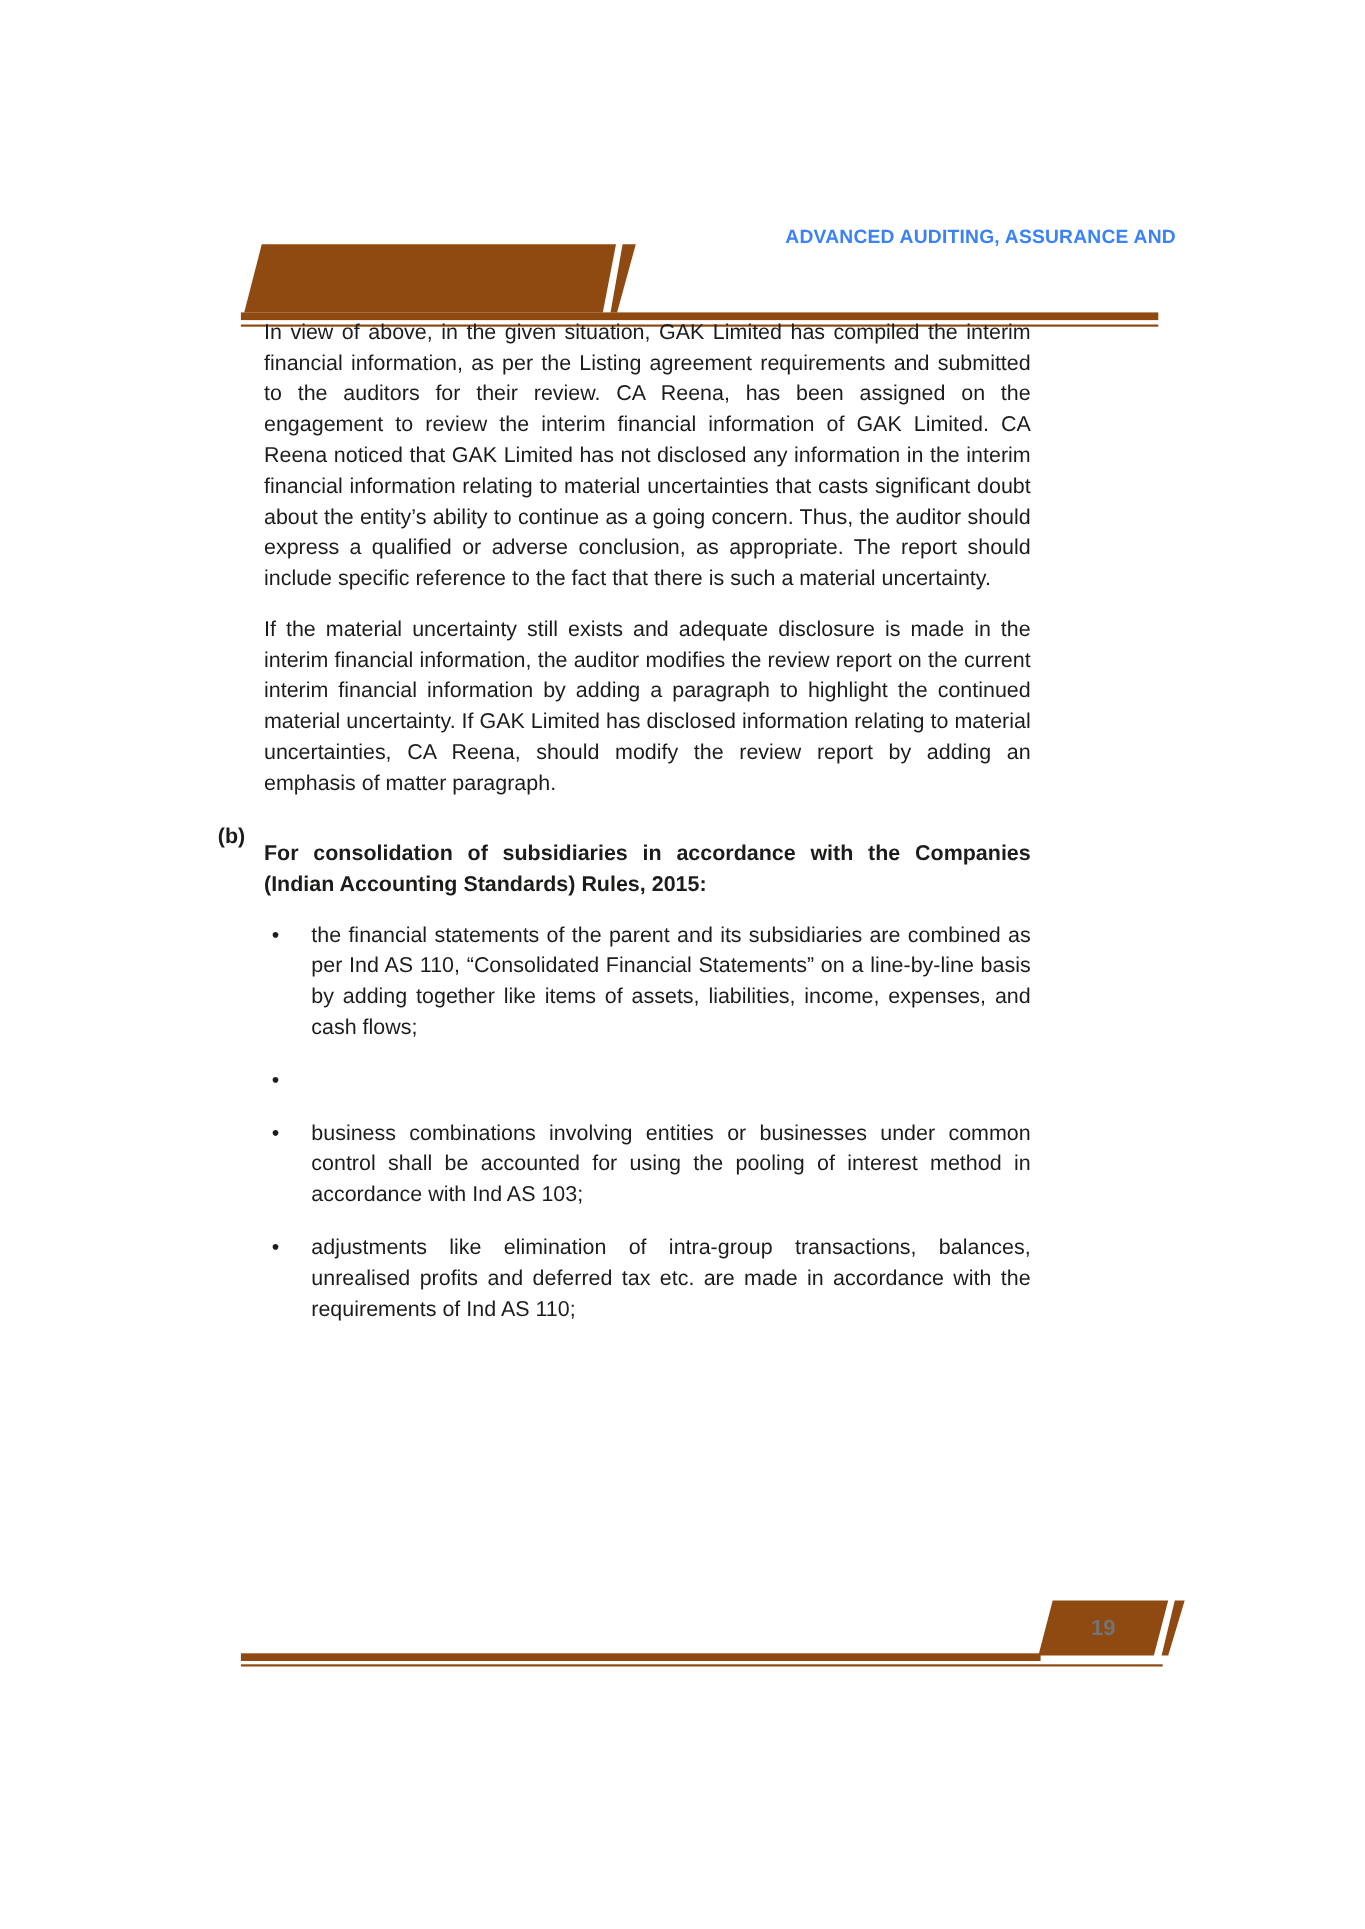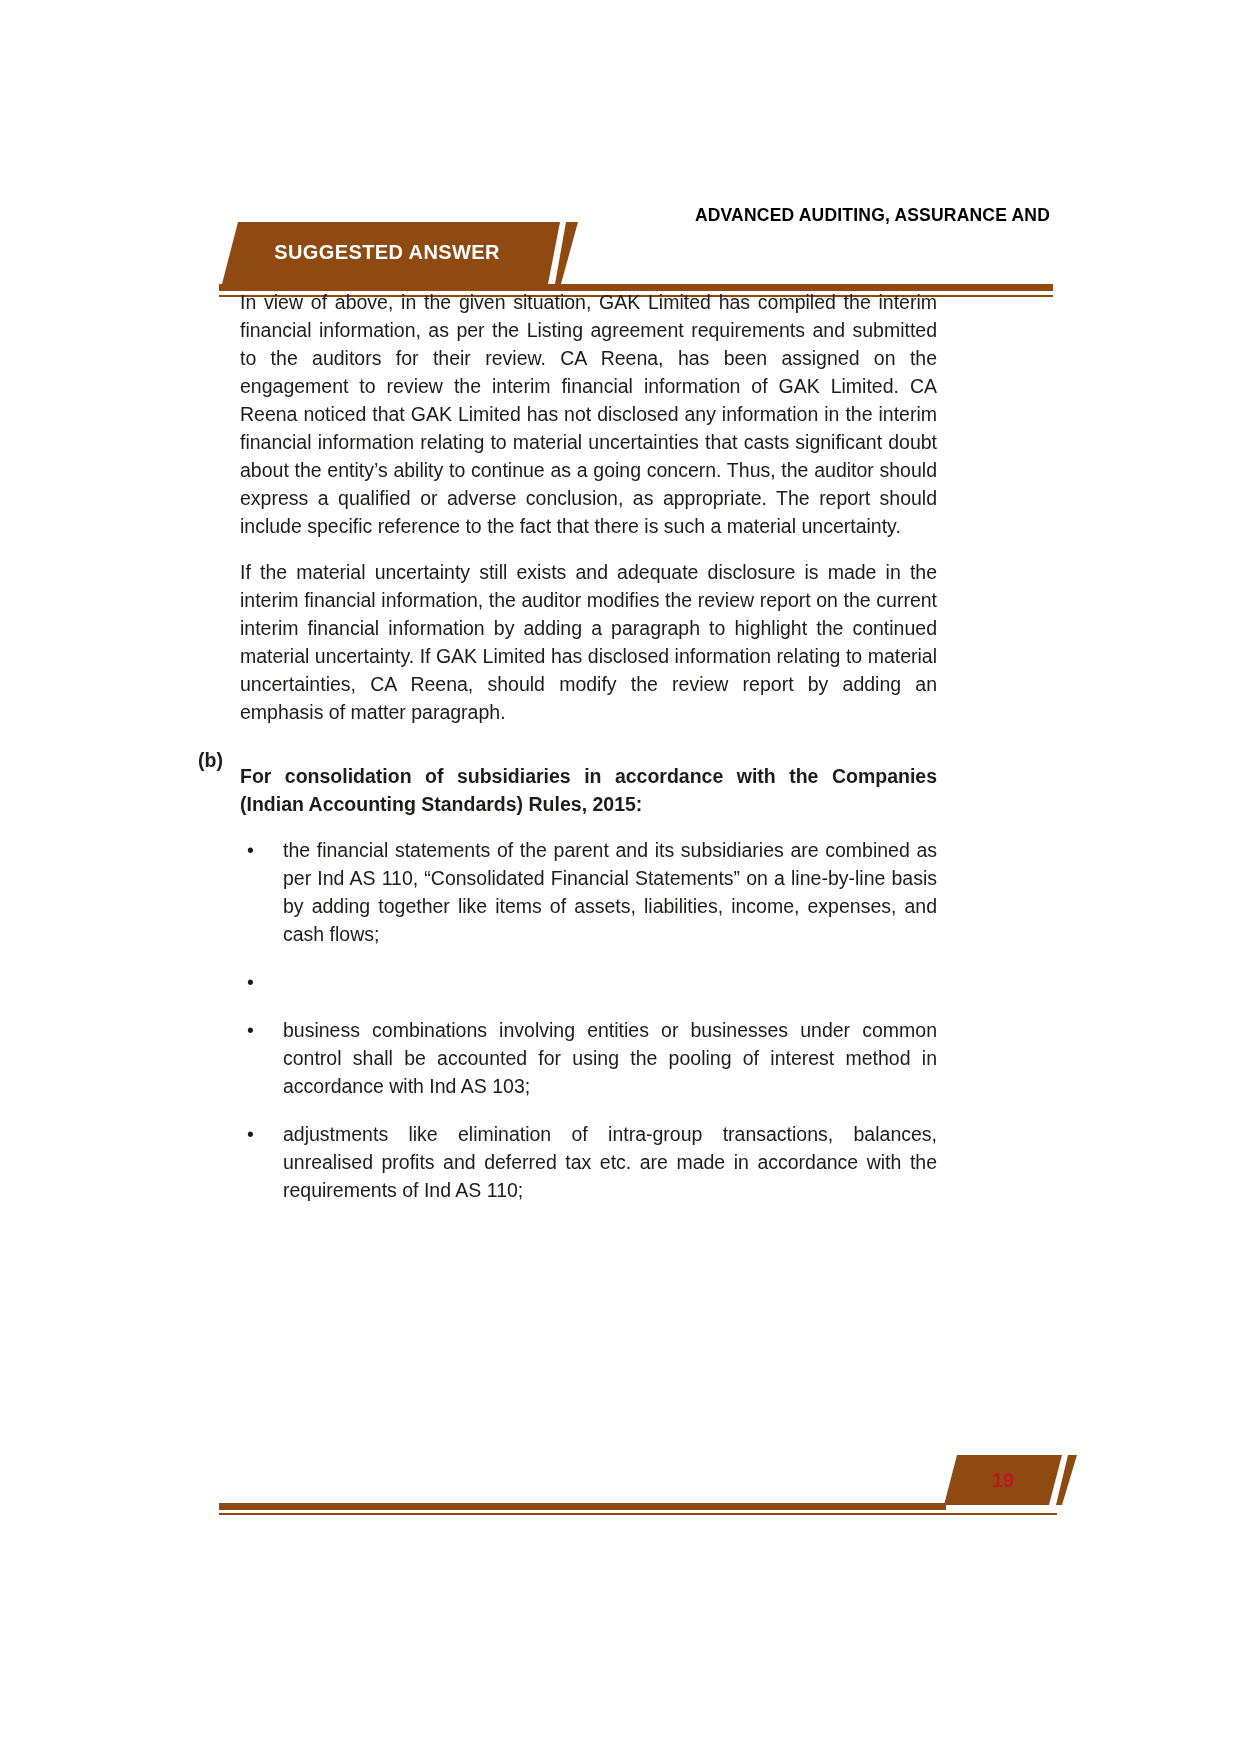--- a/index.html
+++ b/index.html
@@ -26,23 +26,23 @@
     display: flex; align-items: center; justify-content: center;
     color: #ffffff;
     font-size: 20px;
     font-weight: bold;
     letter-spacing: 0.4px;
     white-space: nowrap;
   }
   .header-title {
     position: absolute;
     top: 202px;
-    right: 191px;
+    right: 172px;
     text-align: right;
-    color: #000000;
+    color: #3b82f6;
     font-size: 17.5px;
     line-height: 26px;
     font-weight: bold;
     letter-spacing: 0.2px;
     white-space: nowrap;
   }
   .rule { position: absolute; background: #8f4a12; }
   .header-rule-thick { left: 219px; top: 284px; width: 834px; height: 7px; }
   .header-rule-thin  { left: 219px; top: 295px; width: 834px; height: 2px; }
   
@@ -74,35 +74,34 @@
   .footer-badge-svg {
     position: absolute;
     left: 940px; top: 1451px;
     width: 140px; height: 58px;
   }
   .page-number {
     position: absolute;
     left: 944px; top: 1455px;
     width: 118px; height: 50px;
     display: flex; align-items: center; justify-content: center;
-    color: #b91c1c;
+    color: #737373;
     font-size: 20px;
     font-weight: bold;
   }
 </style>
 </head>
 <body>
 
 <div class="page">
 
   <svg class="header-badge-svg" viewBox="0 0 384 68" aria-hidden="true">
     <polygon class="accent-poly" points="40,4 362,4 350,66 24,66"></polygon>
     <polygon class="accent-poly" points="368,4 380,4 363,66 357,66"></polygon>
   </svg>
-  <div class="badge-label">SUGGESTED ANSWER</div>
 
   <div class="header-title">
     <div>ADVANCED AUDITING, ASSURANCE AND</div>
   </div>
 
   <div class="rule header-rule-thick"></div>
   <div class="rule header-rule-thin"></div>
 
   <main class="content">
     <p class="para">In view of above, in the given situation, GAK Limited has compiled the interim financial information, as per the Listing agreement requirements and submitted to the auditors for their review. CA Reena, has been assigned on the engagement to review the interim financial information of GAK Limited. CA Reena noticed that GAK Limited has not disclosed any information in the interim financial information relating to material uncertainties that casts significant doubt about the entity’s ability to continue as a going concern. Thus, the auditor should express a qualified or adverse conclusion, as appropriate. The report should include specific reference to the fact that there is such a material uncertainty.</p>

